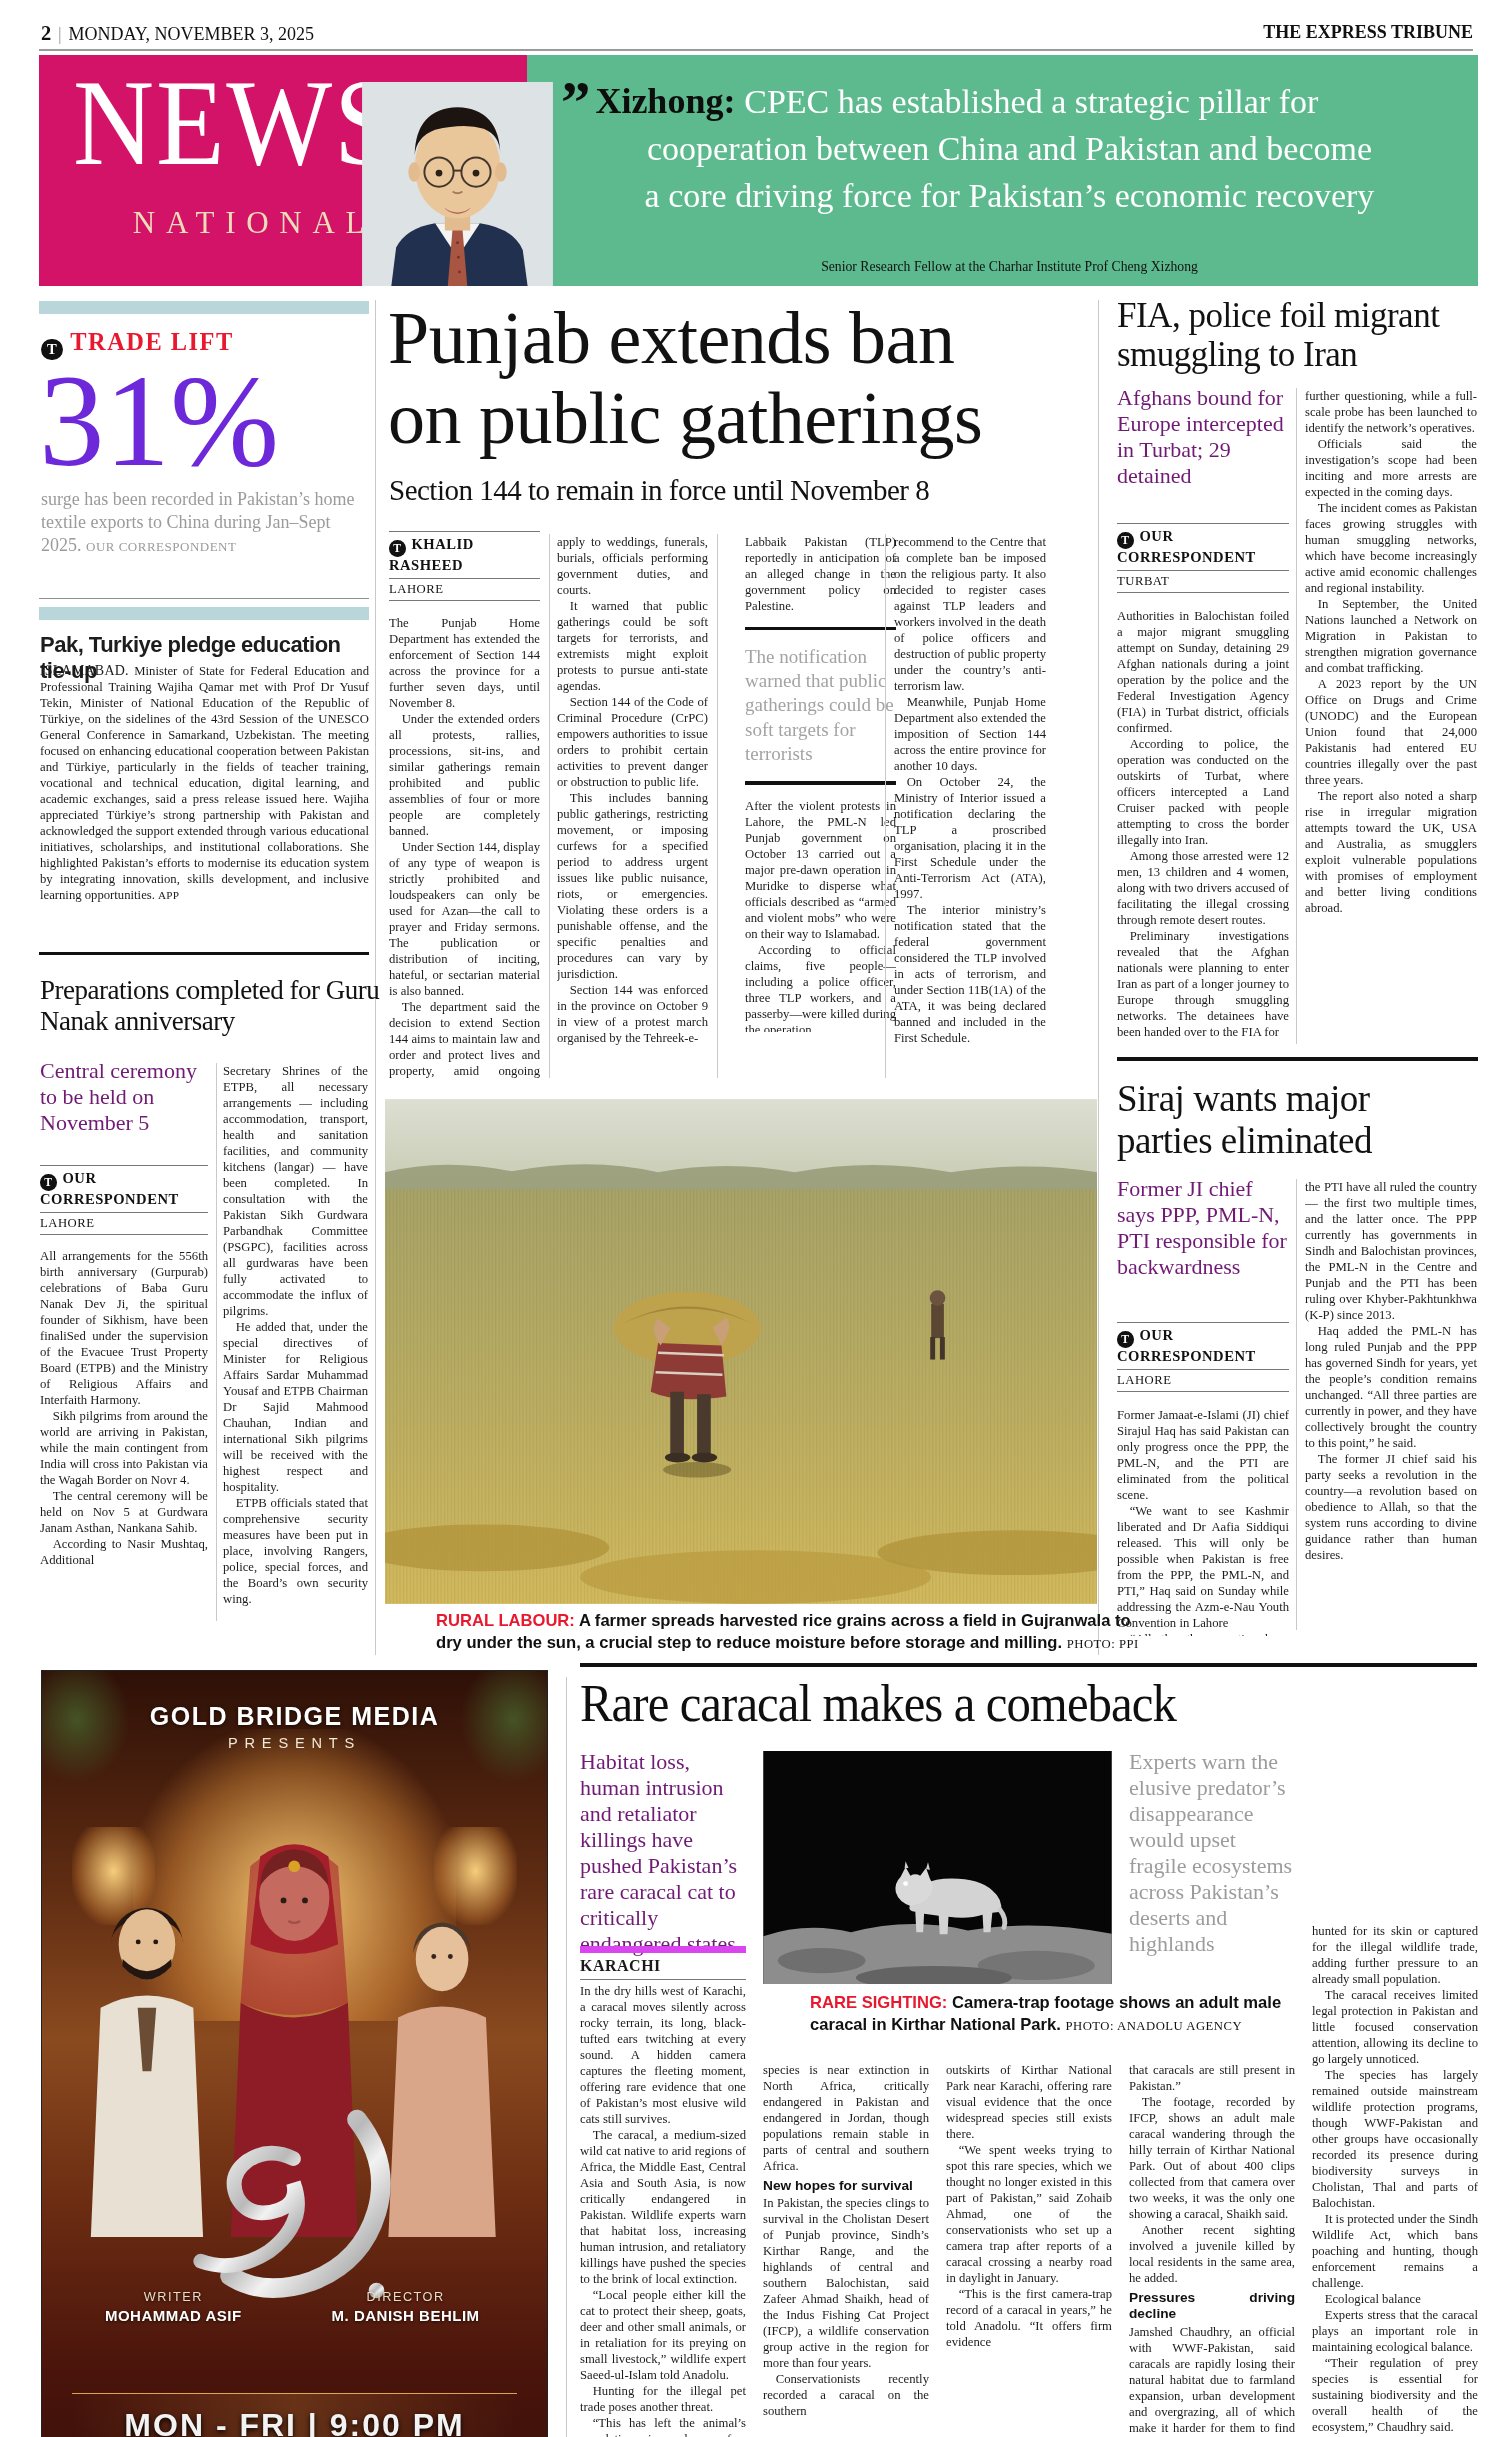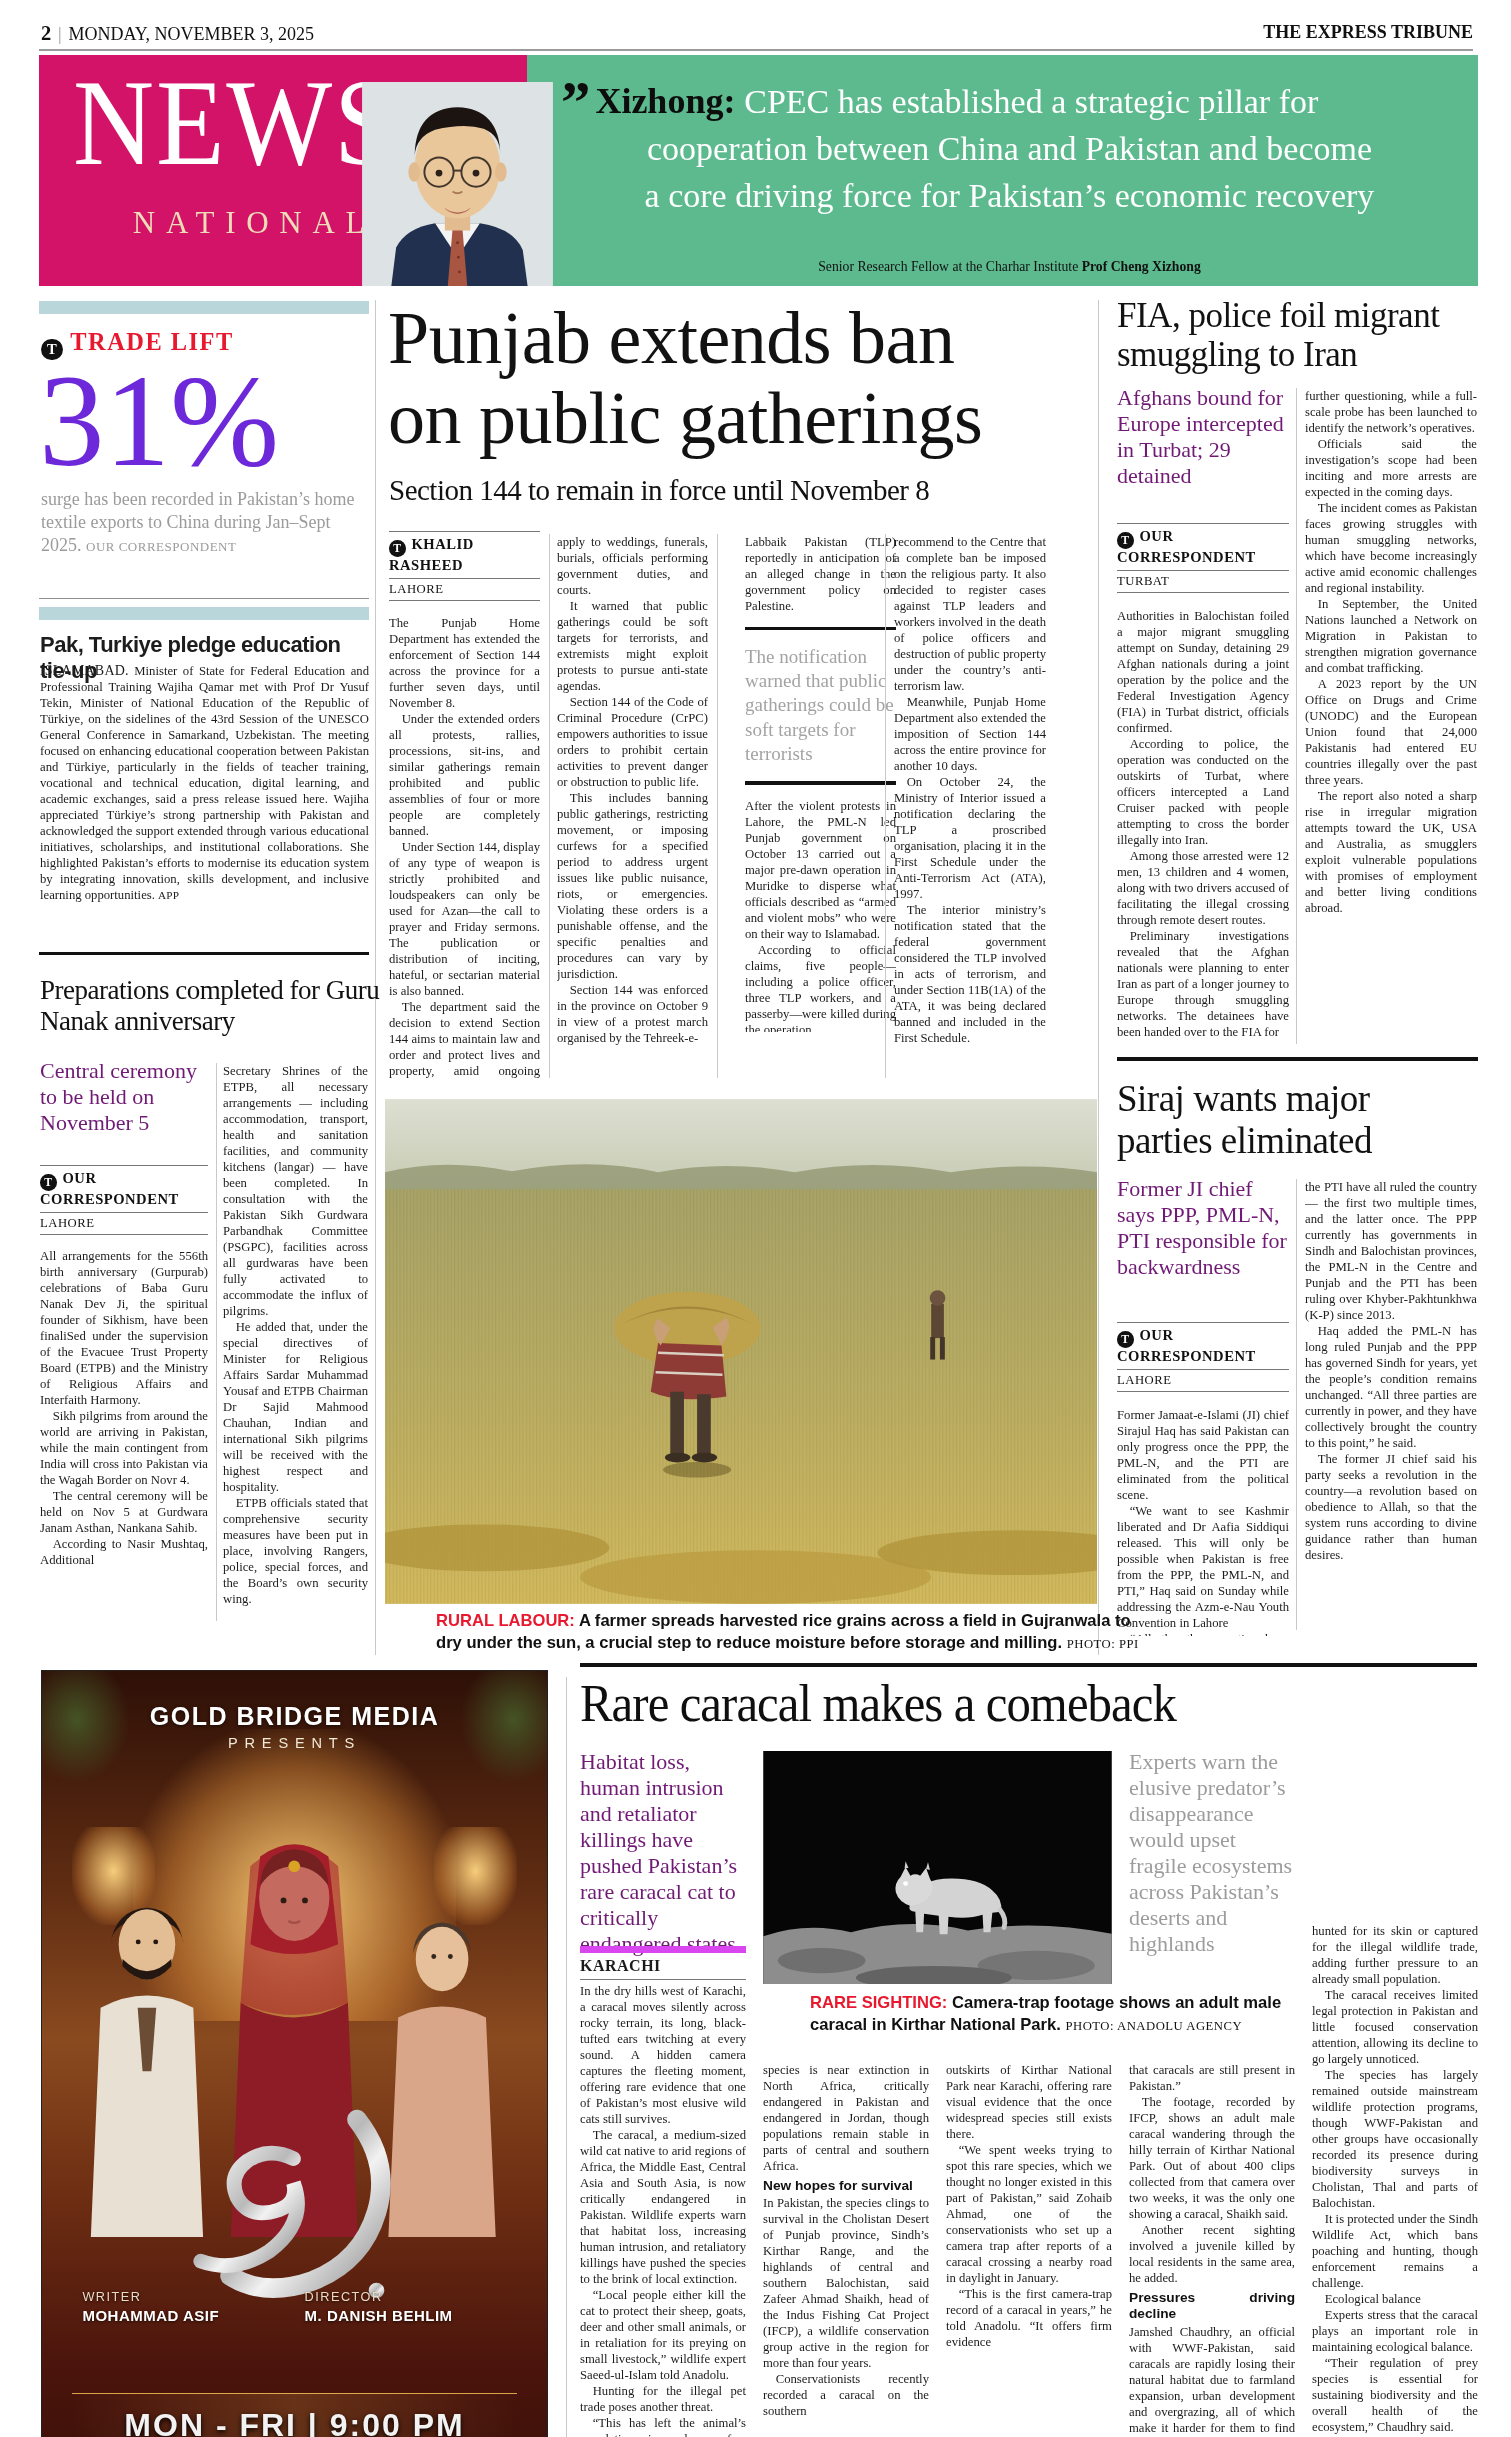--- a/index.html
+++ b/index.html
@@ -15,21 +15,21 @@
   
   .pink{left:39px;top:55px;width:488px;height:231px;background:#d31368;}
   .green{left:527px;top:55px;width:951px;height:231px;background:#5cba8e;}
   .news-t{left:73px;top:62px;width:439px;color:#fff;font-size:122px;line-height:122px;letter-spacing:2px;transform:scaleX(.92);transform-origin:left top;}
   .natl-t{left:127px;top:205px;width:254px;text-align:center;color:#ecdcb8;font-size:31px;letter-spacing:10.7px;}
   .speaker{left:362px;top:82px;width:191px;height:204px;}
   .qline{color:#fff;font-size:34px;line-height:47px;white-space:nowrap;}
   .qmark{color:#0d0d0d;font-weight:bold;font-size:59px;line-height:34px;vertical-align:-8.8px;margin-right:4.9px;}
   .qname{color:#0d0d0d;font-weight:bold;font-size:36px;margin-right:8.8px;}
   .attr{color:#111;font-size:13.7px;}
-  .attr b{font-weight:bold;}
+  .attr b{font-weight:normal;}
   
   .tealbar{height:12.7px;background:#b9d6da;}
   .vrule{width:1px;background:#c9c9c9;}
   .thickrule{background:#111;}
   .hair{height:1px;background:#8f8f8f;}
   
   .kicker{font-size:24.4px;font-weight:bold;color:#e8192e;letter-spacing:1.5px;}
   .t-icon{display:inline-flex;justify-content:center;align-items:center;width:21.5px;height:21.5px;border-radius:50%;
           background:#111;color:#fff;font-family:"Liberation Serif",serif;font-weight:bold;font-size:14.6px;margin-right:7.8px;vertical-align:-3.9px;}
   .t-icon.small{width:16.6px;height:16.6px;font-size:11.7px;margin-right:5.9px;vertical-align:-3.4px;}
@@ -59,21 +59,21 @@
   .cap{font-family:"Liberation Sans",sans-serif;font-weight:bold;font-size:16.6px;line-height:22px;color:#111;margin-left:47px;}
   .cap .lab{color:#e8192e;}
   .cap .pcred{font-family:"Liberation Serif",serif;font-weight:normal;font-size:12.7px;letter-spacing:0.5px;}
   
   .ad{left:41px;top:1670px;width:505px;height:973px;border:1px solid #222;
       background:linear-gradient(180deg,#2e1007 0%,#5f2c12 22%,#8a4a1f 38%,#6b2c12 55%,#4a140c 72%,#260b05 100%);overflow:hidden;}
   .ad-glow{position:absolute;left:18%;top:6%;width:64%;height:30%;background:radial-gradient(ellipse at 50% 60%,rgba(255,209,122,.95),rgba(255,170,70,.35) 55%,rgba(120,60,20,0) 75%);}
   .chand{position:absolute;width:83px;height:98px;background:radial-gradient(ellipse at 50% 45%,rgba(255,214,130,.95),rgba(255,170,70,.25) 60%,rgba(0,0,0,0) 75%);}
   .ad-title{position:absolute;left:0;top:31px;width:100%;text-align:center;color:#fff;font-family:"Liberation Sans",sans-serif;font-weight:bold;font-size:25px;letter-spacing:1.5px;text-shadow:0 1px 3.9px rgba(0,0,0,.6);}
   .ad-presents{position:absolute;left:0;top:64px;width:100%;text-align:center;color:#f3ead8;font-family:"Liberation Sans",sans-serif;font-size:14.6px;letter-spacing:6.8px;}
-  .ad-credit{position:absolute;color:#fff;font-family:"Liberation Sans",sans-serif;text-shadow:0 1px 2.9px rgba(0,0,0,.7);}
+  .ad-credit{position:absolute;color:#fff;font-family:"Liberation Sans",sans-serif;text-align:center;text-shadow:0 1px 2.9px rgba(0,0,0,.7);}
   .ad-credit .lab{font-size:12.7px;letter-spacing:1.5px;color:#e9dcc6;}
   .ad-credit .nm{font-size:15px;font-weight:bold;letter-spacing:0.5px;margin-top:2.9px;}
   .sched{position:absolute;left:6%;top:722px;width:88%;text-align:center;color:#f2f2f2;font-family:"Liberation Sans",sans-serif;
          font-weight:bold;font-size:32px;letter-spacing:2px;text-shadow:0 1.5px 4.9px #000;
          padding:12.7px 0;border-top:1.5px solid rgba(255,200,90,.8);border-bottom:1.5px solid rgba(255,200,90,.8);
          background:linear-gradient(90deg,rgba(255,190,80,0),rgba(255,190,80,.18),rgba(255,190,80,0));}
   
   .car-h{left:580px;top:1676px;font-size:53px;line-height:55px;color:#0f0f0f;letter-spacing:-1px;transform:scaleX(.92);transform-origin:left top;white-space:nowrap;}
   .kar-block{border-top:7px solid #d946ef;border-bottom:1px solid #777;padding:3.9px 0;font-size:16px;letter-spacing:0.5px;font-weight:bold;}
 </style>

